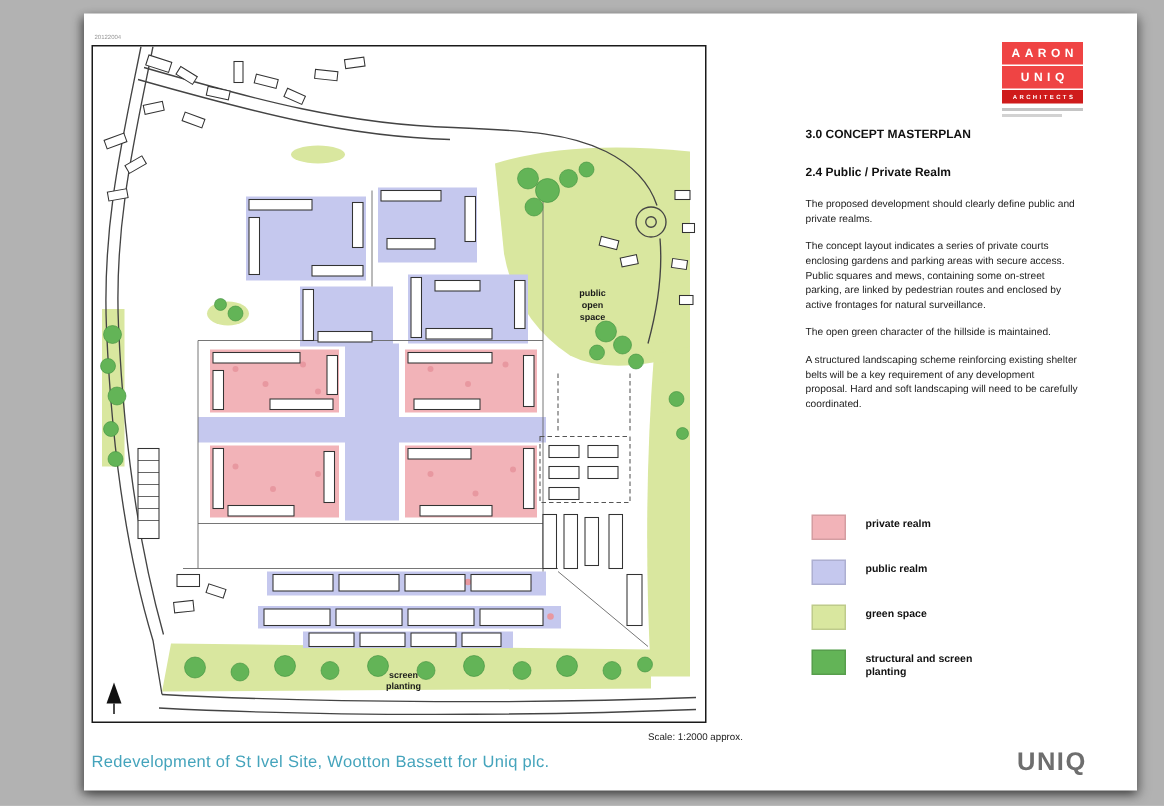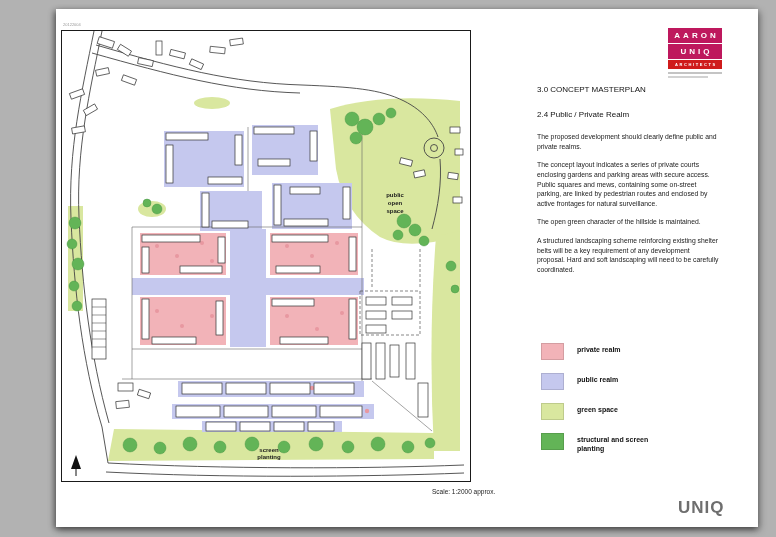--- a/index.html
+++ b/index.html
@@ -8,29 +8,29 @@
   .sheet{position:absolute;left:56px;top:9px;width:702px;height:518px;background:#ffffff;
          box-shadow:-2px 2px 6px rgba(0,0,0,0.45),2px 3px 7px rgba(0,0,0,0.35);}
   .stamp{position:absolute;left:7px;top:13px;font-size:4px;color:#999;}
   .map-frame{position:absolute;left:5px;top:21px;width:408px;height:450px;border:1px solid #1a1a1a;background:#fff;}
   .map-frame svg{display:block;}
   svg text{font-family:"Liberation Sans",sans-serif;}
   .map-label{font-size:6px;font-weight:bold;fill:#1a1a1a;text-anchor:middle;}
   .scale-note{position:absolute;left:376px;top:479px;font-size:6.5px;color:#222;}
   .sheet-title{position:absolute;left:5px;top:493px;font-size:11px;color:#45a4bc;letter-spacing:0.2px;}
   .right-col{position:absolute;left:481px;top:76px;width:182px;color:#111;}
-  .h1,.h2{font-size:8px;font-weight:normal;margin:0 0 16px 0;}
+  .h1,.h2{font-size:8px;font-weight:bold;margin:0 0 16px 0;}
   .h2{margin-bottom:13px;}
   .para{font-size:6.8px;line-height:1.42;color:#222;margin:0 0 9px 0;}
   .legend{position:absolute;left:485px;top:334px;}
   .legend-row{display:flex;align-items:flex-start;margin-bottom:13px;}
   .swatch{width:21px;height:15px;border:1px solid rgba(0,0,0,0.12);flex:0 0 auto;}
   .legend-label{font-size:7px;font-weight:bold;color:#111;margin-left:13px;width:72px;line-height:1.3;padding-top:2px;}
   .ae-logo{position:absolute;left:612px;top:19px;width:54px;}
-  .ae-row{width:54px;height:15px;background:#be185d;color:#fff;font-size:8px;font-weight:bold;
+  .ae-row{width:54px;height:15px;background:#ef4444;color:#fff;font-size:8px;font-weight:bold;
           letter-spacing:3px;display:flex;align-items:center;justify-content:center;margin-bottom:1px;text-indent:3px;}
   .ae-row3{width:54px;height:9px;background:#cf1b1b;color:#fff;font-size:4px;font-weight:bold;
            letter-spacing:1.6px;display:flex;align-items:center;justify-content:center;text-indent:2px;}
   .ae-fine1{width:54px;height:2px;background:#c4c4c4;margin-top:3px;}
   .ae-fine2{width:40px;height:2px;background:#d2d2d2;margin-top:2px;}
   .uniq-logo{position:absolute;left:622px;top:489px;font-size:17px;font-weight:bold;color:#6e6e6e;letter-spacing:1px;}
 </style>
 </head>
 <body>
 
@@ -288,17 +288,18 @@
     </div>
 
     <div class="ae-logo">
       <div class="ae-row">AARON</div>
       <div class="ae-row">UNIQ</div>
       <div class="ae-row3">ARCHITECTS</div>
       <div class="ae-fine1"></div>
       <div class="ae-fine2"></div>
     </div>
 
+    <div class="sheet-title">Redevelopment of  St Ivel Site, Wootton Bassett for Uniq plc.</div>
 
     <div class="uniq-logo">UNIQ</div>
 
   </div>
 </div>
 
 </body></html>

